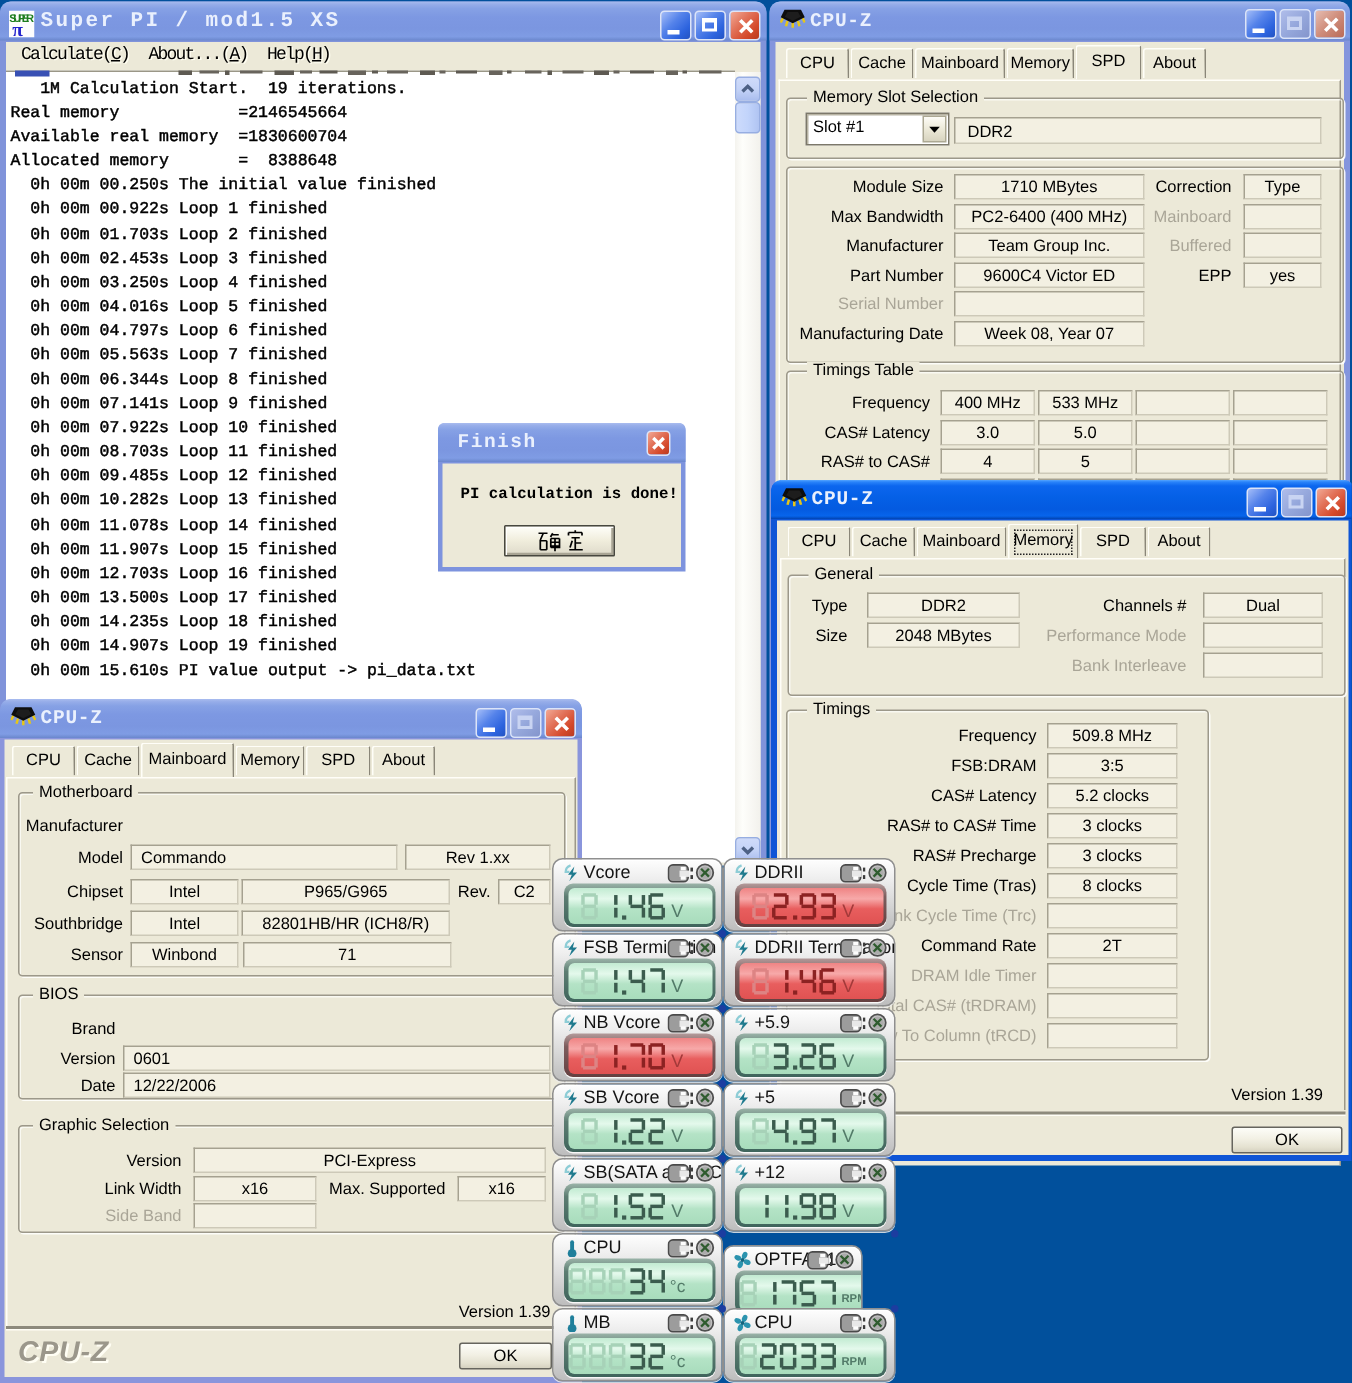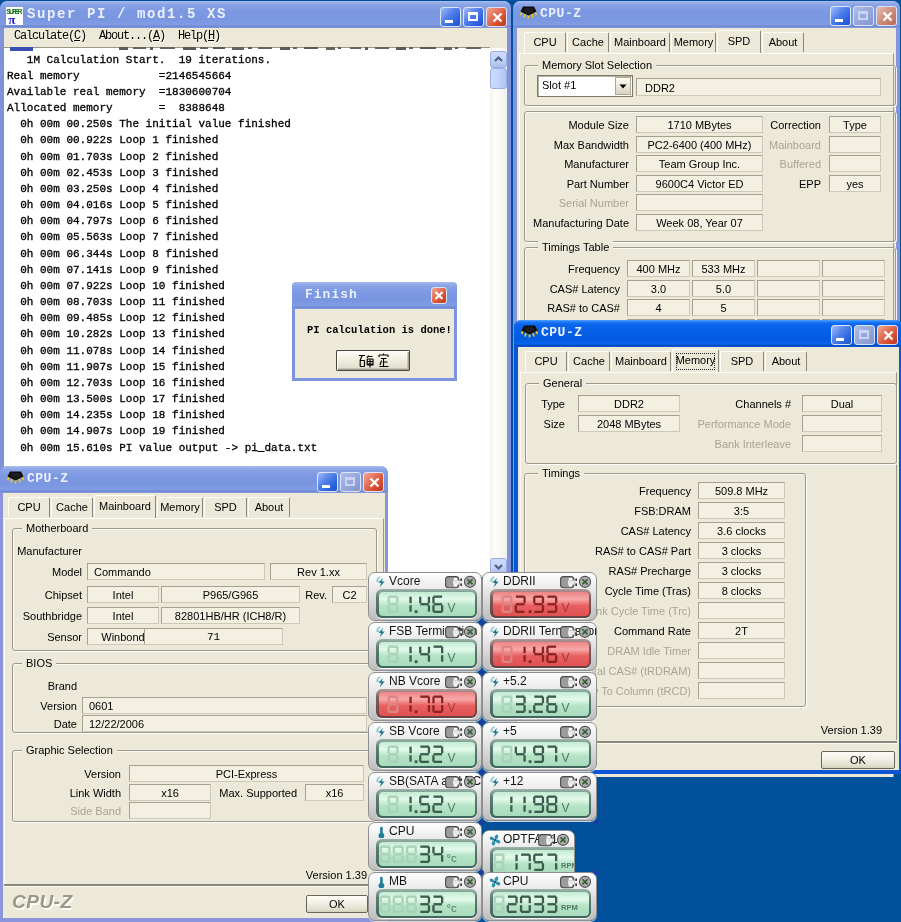--- a/index.html
+++ b/index.html
@@ -257,22 +257,22 @@
     <div class="lg" style="left:157px;top:118px;width:120px">Bank Interleave</div>
     <div class="f" style="left:288px;top:115px;width:80px;height:17px;line-height:17px;"></div>
     <div class="gb" style="left:10px;top:153px;width:282px;height:234px">
       <span class="gbt" style="left:13px">Timings</span>
     </div>
     <div class="l" style="left:37px;top:165px;width:140px">Frequency</div>
     <div class="f" style="left:184px;top:162px;width:87px;height:17px;line-height:17px;">509.8 MHz</div>
     <div class="l" style="left:37px;top:185px;width:140px">FSB:DRAM</div>
     <div class="f" style="left:184px;top:182px;width:87px;height:17px;line-height:17px;">3:5</div>
     <div class="l" style="left:37px;top:205px;width:140px">CAS# Latency</div>
-    <div class="f" style="left:184px;top:202px;width:87px;height:17px;line-height:17px;">3.6 clocks</div>
-    <div class="l" style="left:37px;top:225px;width:140px">RAS# to CAS# Part</div>
+    <div class="f" style="left:184px;top:202px;width:87px;height:17px;line-height:17px;">5.2 clocks</div>
+    <div class="l" style="left:37px;top:225px;width:140px">RAS# to CAS# Time</div>
     <div class="f" style="left:184px;top:222px;width:87px;height:17px;line-height:17px;">3 clocks</div>
     <div class="l" style="left:37px;top:245px;width:140px">RAS# Precharge</div>
     <div class="f" style="left:184px;top:242px;width:87px;height:17px;line-height:17px;">3 clocks</div>
     <div class="l" style="left:37px;top:265px;width:140px">Cycle Time (Tras)</div>
     <div class="f" style="left:184px;top:262px;width:87px;height:17px;line-height:17px;">8 clocks</div>
     <div class="lg" style="left:37px;top:285px;width:140px">Bank Cycle Time (Trc)</div>
     <div class="f" style="left:184px;top:282px;width:87px;height:17px;line-height:17px;"></div>
     <div class="l" style="left:37px;top:305px;width:140px">Command Rate</div>
     <div class="f" style="left:184px;top:302px;width:87px;height:17px;line-height:17px;">2T</div>
     <div class="lg" style="left:37px;top:325px;width:140px">DRAM Idle Timer</div>
@@ -326,21 +326,21 @@
     <div class="l" style="left:2px;top:123px;width:80px">Chipset</div>
     <div class="f" style="left:87px;top:120px;width:72px;height:17px;line-height:17px;">Intel</div>
     <div class="f" style="left:161px;top:120px;width:139px;height:17px;line-height:17px;">P965/G965</div>
     <div class="l" style="left:287px;top:123px;width:40px">Rev.</div>
     <div class="f" style="left:332px;top:120px;width:35px;height:17px;line-height:17px;">C2</div>
     <div class="l" style="left:2px;top:144px;width:80px">Southbridge</div>
     <div class="f" style="left:87px;top:141px;width:72px;height:17px;line-height:17px;">Intel</div>
     <div class="f" style="left:161px;top:141px;width:139px;height:17px;line-height:17px;">82801HB/HR (ICH8/R)</div>
     <div class="l" style="left:2px;top:165px;width:80px">Sensor</div>
     <div class="f" style="left:87px;top:162px;width:72px;height:17px;line-height:17px;">Winbond</div>
-    <div class="f" style="left:144px;top:162px;width:139px;height:17px;line-height:17px;font-family:Liberation Mono, monospace;">71</div>
+    <div class="f" style="left:162px;top:162px;width:139px;height:17px;line-height:17px;">71</div>
     <div class="gb" style="left:12px;top:197px;width:365px;height:70px">
       <span class="gbt" style="left:9px">BIOS</span>
     </div>
     <div class="l" style="left:7px;top:214px;width:70px">Brand</div>
     <div class="l" style="left:7px;top:234px;width:70px">Version</div>
     <div class="f" style="left:82px;top:231px;width:285px;height:17px;line-height:17px;text-align:left;padding-left:6px;">0601</div>
     <div class="l" style="left:7px;top:252px;width:70px">Date</div>
     <div class="f" style="left:82px;top:249px;width:285px;height:17px;line-height:17px;text-align:left;padding-left:6px;">12/22/2006</div>
     <div class="gb" style="left:12px;top:284px;width:365px;height:72px">
       <span class="gbt" style="left:9px">Graphic Selection</span>
@@ -816,21 +816,21 @@
           <text x="68.5" y="19.5" font-family="Liberation Sans" font-size="12" fill="#a33a3a">V</text>
         </svg>
       </div>
     </div>
   </div>
 <div class="wg" style="left:482px;top:672px;width:115px">
     <svg width="12" height="12" viewBox="0 0 12 12" style="position:absolute;left:6px;top:3px">
       <path d="M5.4,0.9 C3.4,1.6 2.1,3.3 2.1,5.3 L4.6,5.3" fill="none" stroke="#8ecdd6" stroke-width="1.5"></path>
       <path d="M7.9,1.7 L3.7,7.1 L6.2,7.1 L4.5,11.5 L9.7,5.6 L6.9,5.6 Z" fill="#1f7a8e"></path>
     </svg>
-    <span class="wt">+5.2</span>
+    <span class="wt">+5.9</span>
     <svg width="17" height="13" viewBox="0 0 17 13" style="position:absolute;right:19px;top:3px;z-index:2">
       <rect x="0.6" y="0.6" width="13.2" height="11.2" rx="3" fill="#9c9c9c" stroke="#4a4a4a" stroke-width="1.1"></rect>
       <rect x="8" y="4.4" width="6.4" height="4.2" fill="#e8e8e8"></rect>
       <rect x="8.8" y="1.9" width="3.4" height="2.3" fill="#fdfdfd"></rect>
       <rect x="8.8" y="8.2" width="3.4" height="2.3" fill="#fdfdfd"></rect>
       <rect x="15.3" y="2.4" width="1.7" height="2.6" fill="#3c3c3c"></rect>
       <rect x="15.3" y="7.4" width="1.7" height="2.6" fill="#3c3c3c"></rect>
     </svg>
     <svg width="14" height="14" viewBox="0 0 14 14" style="position:absolute;right:4px;top:2px;z-index:2">
       <circle cx="7" cy="6.8" r="5.5" fill="#c2c2c2" stroke="#4f4f4f" stroke-width="1.2"></circle>

